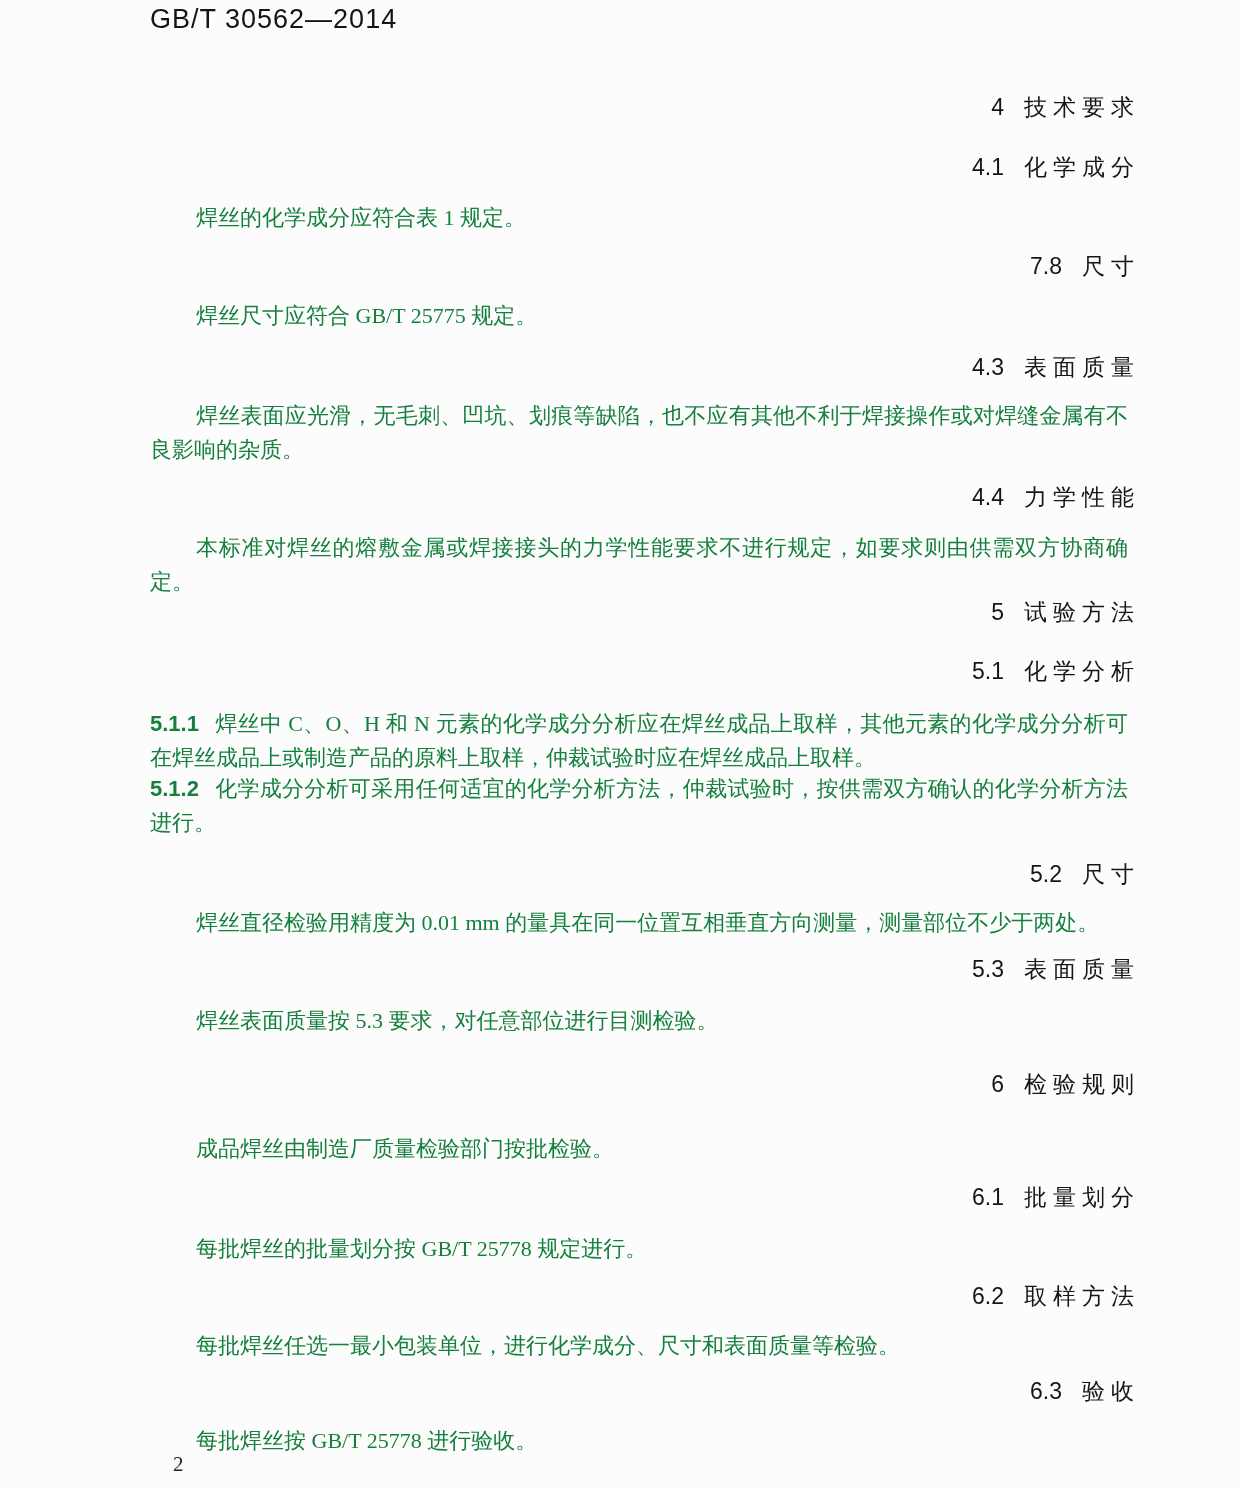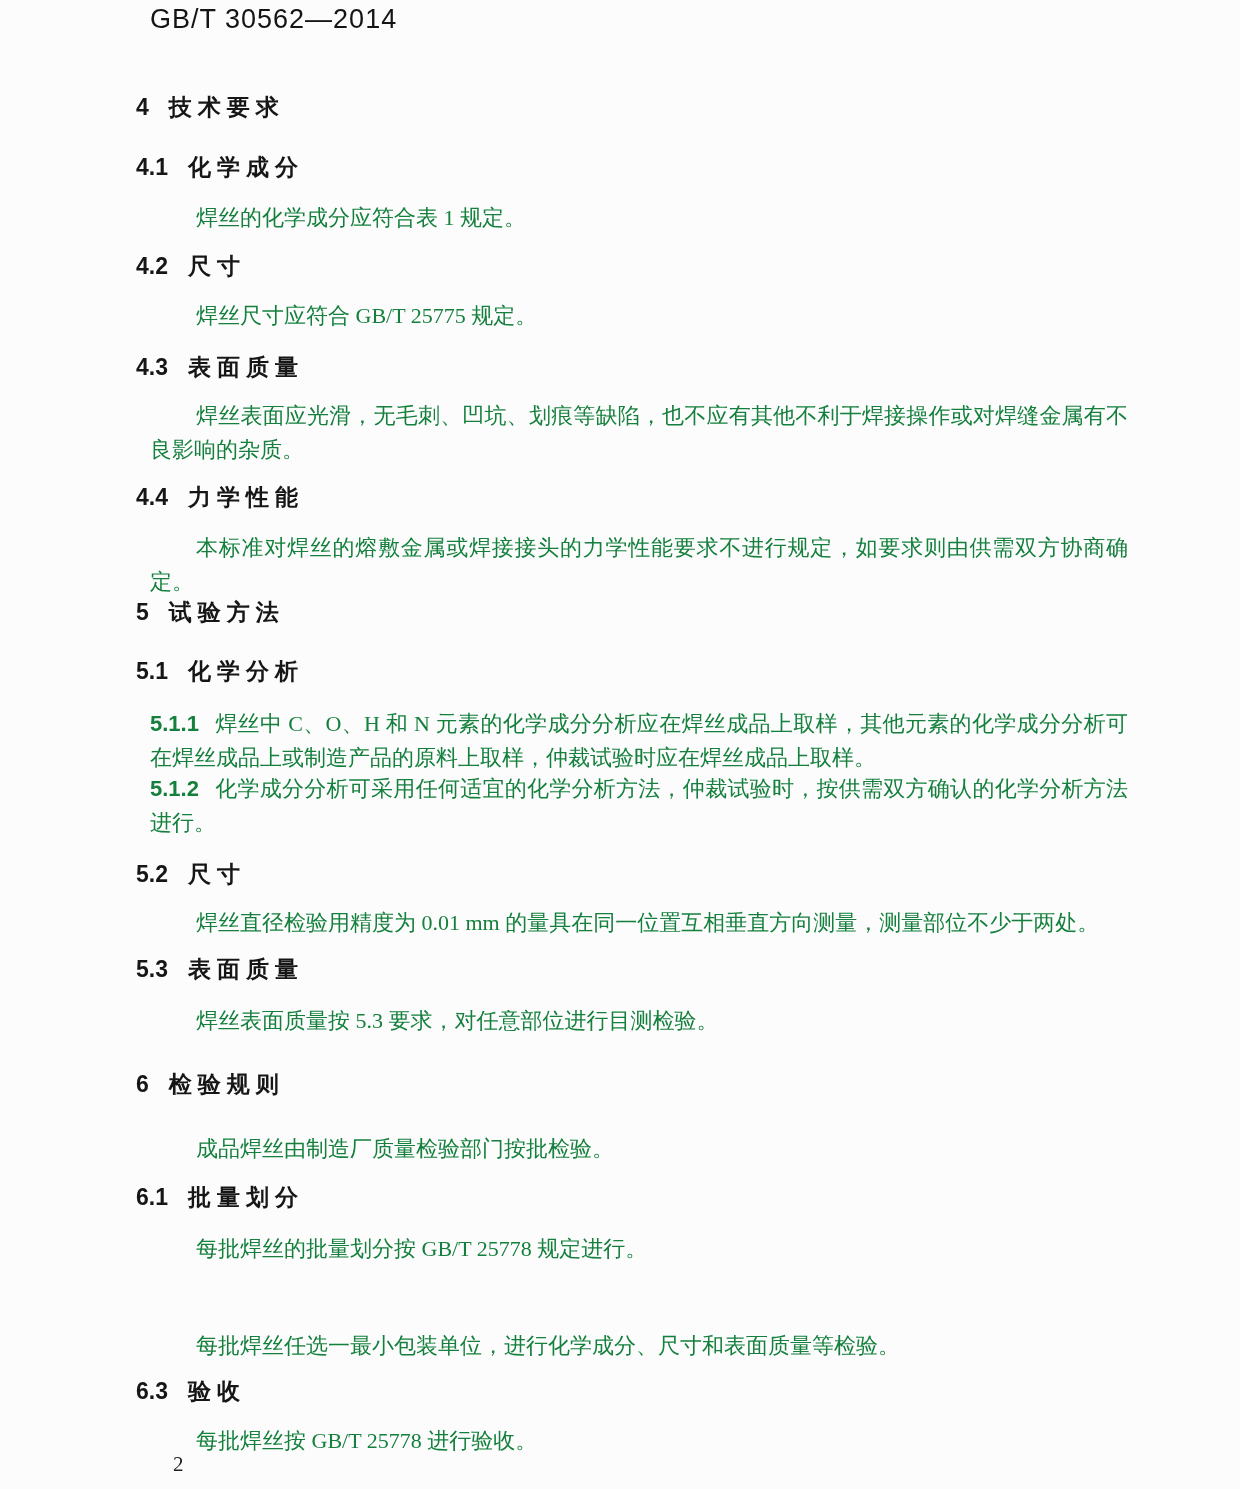--- a/index.html
+++ b/index.html
@@ -12,24 +12,24 @@
     font-family:"Liberation Serif","DejaVu Serif",serif;
     overflow:hidden;
   }
   .doc-code {
     position:absolute; left:150px; top:4px;
     font-family:"Liberation Sans","DejaVu Sans",sans-serif;
     font-weight:normal; font-size:27px; letter-spacing:1px;
     color:#141414;
   }
   .h1, .h2 {
-    position:absolute; left:136px; width:990px;
+    position:absolute; left:150px; width:990px;
     font-family:"Liberation Sans","DejaVu Sans",sans-serif;
-    font-weight:bold; font-size:23px; line-height:28px;
-    color:#161616; white-space:nowrap;
+    font-weight:normal; font-size:23px; line-height:28px;
+    color:#161616; white-space:nowrap;text-align:right;
   }
   .h1 .num, .h2 .num { margin-right:20px; letter-spacing:0; }
   .h1 .ttl, .h2 .ttl { letter-spacing:6px; }
   .para, .npara {
     position:absolute; left:150px; width:978px;
     font-size:22px; line-height:34px;
     text-align:justify; text-align-last:left;
     color:#15803d;
     margin:0;
   }
@@ -54,21 +54,21 @@
   <div class="h1" style="top:93px">
     <span class="num">4</span><span class="ttl">技术要求</span>
   </div>
 
   <div class="h2" style="top:153px">
     <span class="num">4.1</span><span class="ttl">化学成分</span>
   </div>
   <p class="para" style="top:201px">焊丝的化学成分应符合表 1 规定。</p>
 
   <div class="h2" style="top:252px">
-    <span class="num">4.2</span><span class="ttl">尺寸</span>
+    <span class="num">7.8</span><span class="ttl">尺寸</span>
   </div>
   <p class="para" style="top:299px">焊丝尺寸应符合 GB/T 25775 规定。</p>
 
   <div class="h2" style="top:353px">
     <span class="num">4.3</span><span class="ttl">表面质量</span>
   </div>
   <p class="para" style="top:399px">焊丝表面应光滑，无毛刺、凹坑、划痕等缺陷，也不应有其他不利于焊接操作或对焊缝金属有不良影响的杂质。</p>
 
   <div class="h2" style="top:483px">
     <span class="num">4.4</span><span class="ttl">力学性能</span>
@@ -104,20 +104,23 @@
   <div class="h1" style="top:1070px">
     <span class="num">6</span><span class="ttl">检验规则</span>
   </div>
   <p class="para" style="top:1132px">成品焊丝由制造厂质量检验部门按批检验。</p>
 
   <div class="h2" style="top:1183px">
     <span class="num">6.1</span><span class="ttl">批量划分</span>
   </div>
   <p class="para" style="top:1232px">每批焊丝的批量划分按 GB/T 25778 规定进行。</p>
 
+  <div class="h2" style="top:1282px">
+    <span class="num">6.2</span><span class="ttl">取样方法</span>
+  </div>
   <p class="para" style="top:1329px">每批焊丝任选一最小包装单位，进行化学成分、尺寸和表面质量等检验。</p>
 
   <div class="h2" style="top:1377px">
     <span class="num">6.3</span><span class="ttl">验收</span>
   </div>
   <p class="para" style="top:1424px">每批焊丝按 GB/T 25778 进行验收。</p>
 
   <div class="page-num">2</div>
 
 </div>

